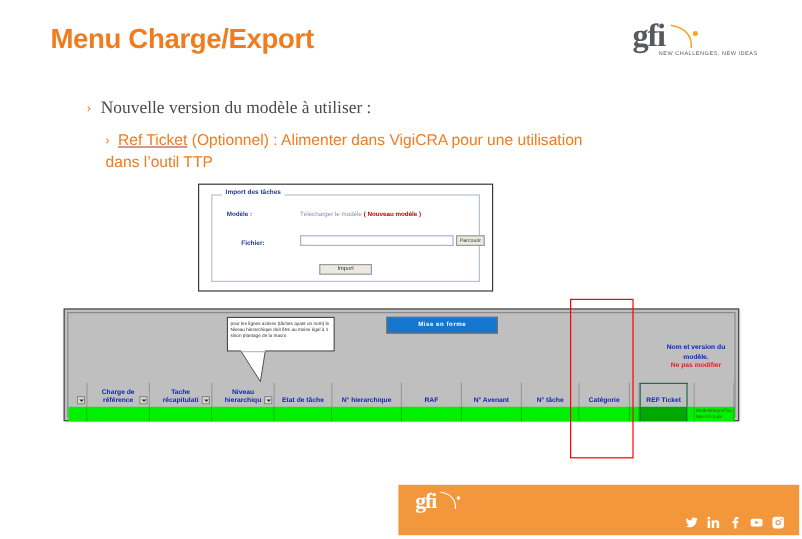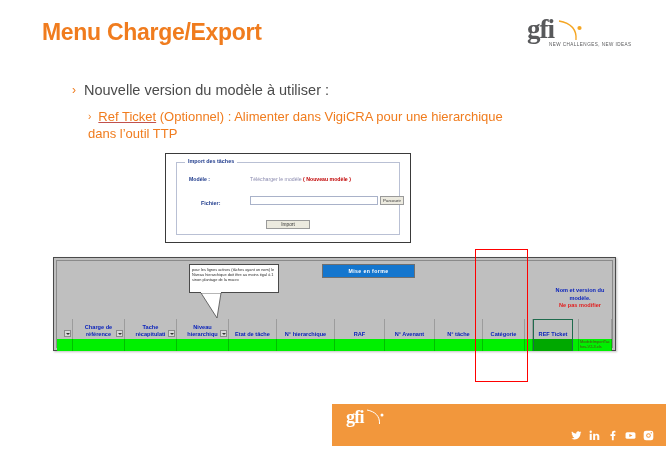--- a/index.html
+++ b/index.html
@@ -65,20 +65,21 @@
   }
 
   
   .bullet-l1 {
     position: absolute;
     left: 72px;
     top: 82px;
     font-size: 14.5px;
     color: #4A4A4A;
     white-space: nowrap;
+    font-family: Liberation Serif, serif;
   }
   .bullet-l1 .chev {
     color: #F07C1E;
     font-size: 12px;
     margin-right: 8px;
     vertical-align: 1px;
   }
   .bullet-l2 {
     position: absolute;
     left: 88px;
@@ -443,21 +444,21 @@
     <circle cx="21.5" cy="8" r="2.1" fill="#F5A623"></circle>
   </svg>
   <div class="gfi-tag">NEW CHALLENGES, NEW IDEAS</div>
 </div>
 
 <div class="bullet-l1">
   <span class="chev">›</span><span>Nouvelle version du modèle à utiliser :</span>
 </div>
 
 <div class="bullet-l2">
-  <span class="chev">›</span><span class="u-red">Ref Ticket</span><span> (Optionnel) : Alimenter dans VigiCRA pour une hierarchique dans l’outil TTP</span>
+  <span class="chev">›</span><span class="u-red">Ref Ticket</span><span> (Optionnel) : Alimenter dans VigiCRA pour une utilisation dans l’outil TTP</span>
 </div>
 
 <div id="import-dialog">
   <div class="fieldset">
     <div class="legend">Import des tâches</div>
     <div class="lbl-modele">Modèle :</div>
     <div class="txt-telecharger">
       <span>Télécharger le modèle </span><span class="txt-nouveau">( Nouveau modèle )</span>
     </div>
     <div class="lbl-fichier">Fichier:</div>

